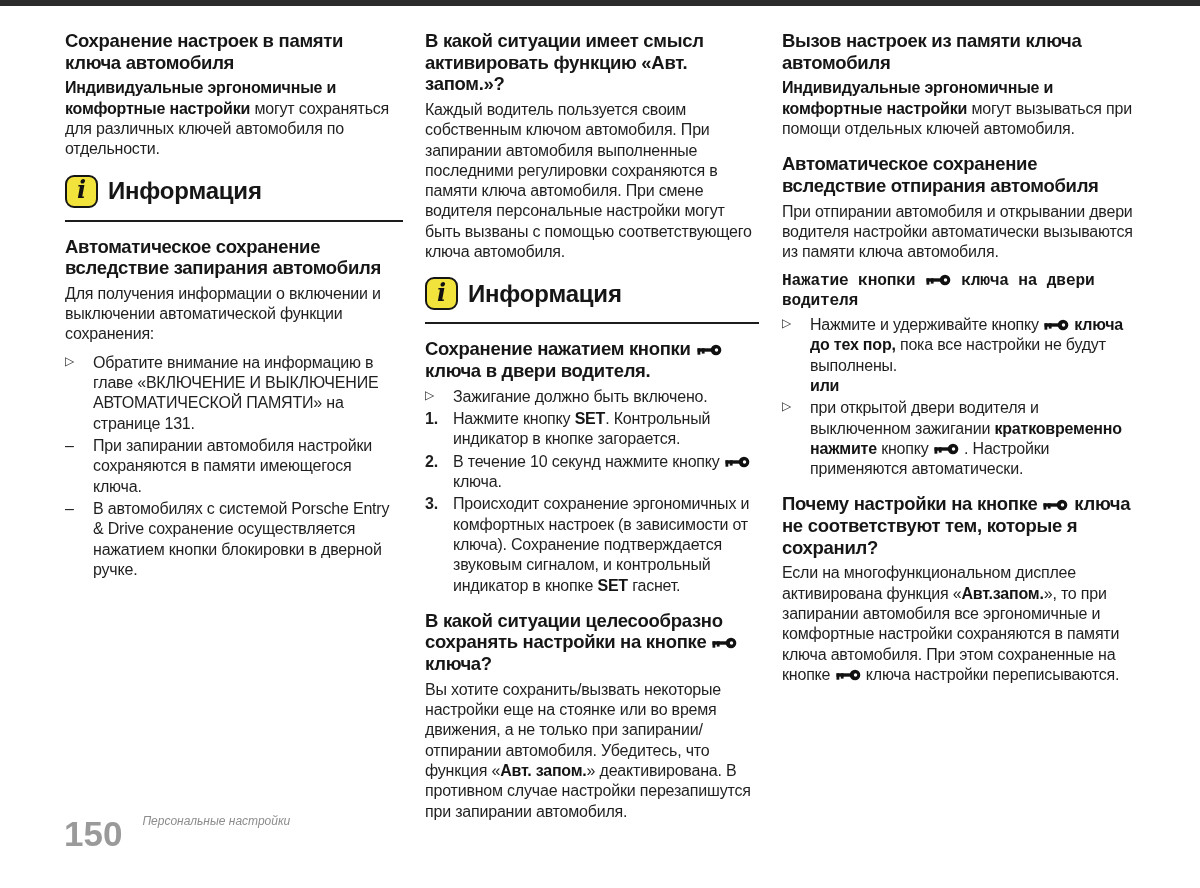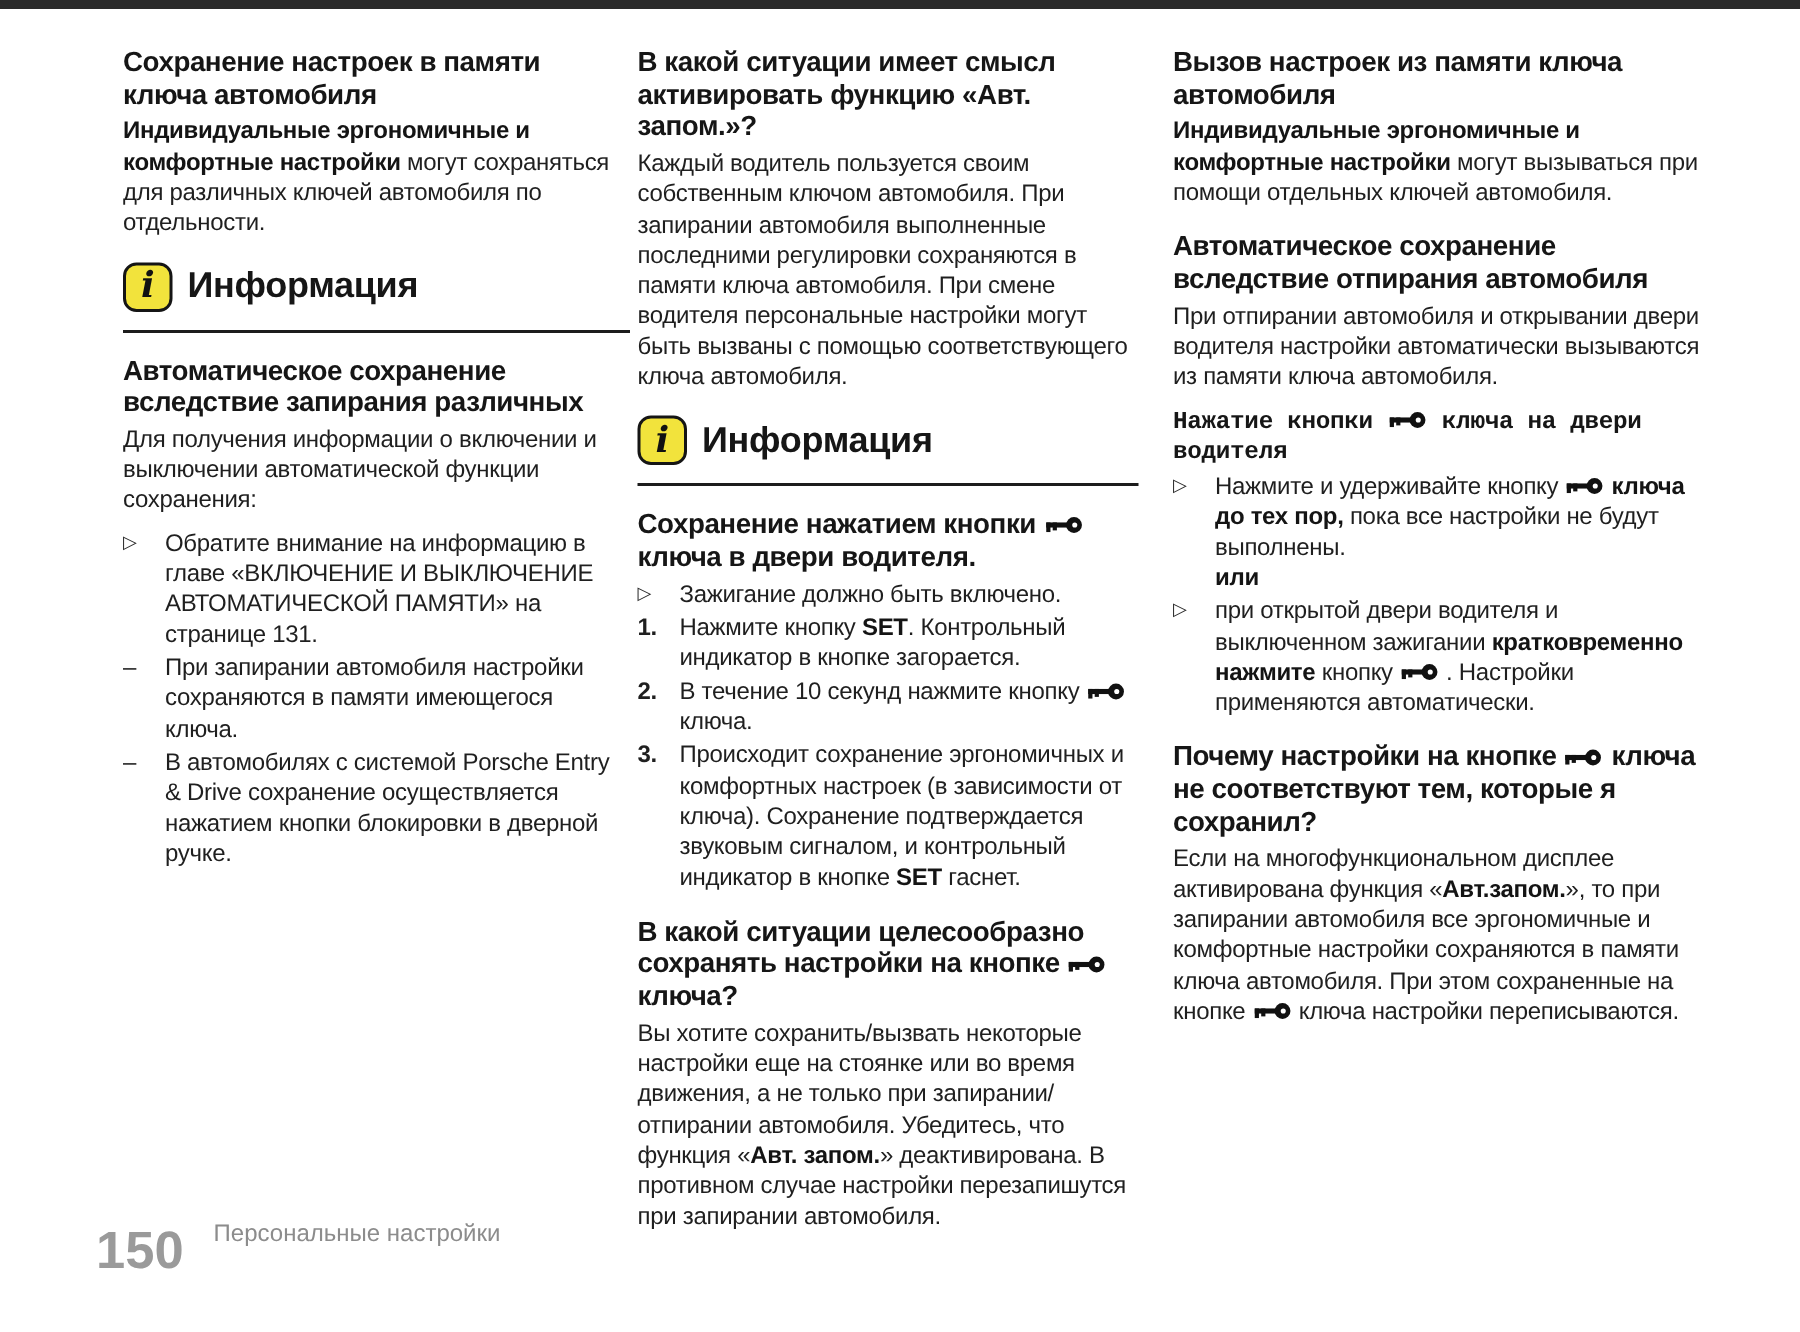--- a/index.html
+++ b/index.html
@@ -1,21 +1,21 @@
 <!DOCTYPE html>
 <html><head>
 <meta charset="utf-8">
 <style>
   html,body{margin:0;padding:0;background:#ffffff;}
   .page{position:relative;width:1200px;height:888px;background:#ffffff;overflow:hidden;
         font-family:"Liberation Sans","DejaVu Sans",sans-serif;color:#1f1f1f;}
   .topbar{position:absolute;top:0;left:0;width:1200px;height:6px;background:#2b2b2b;}
   .col{position:absolute;top:30px;font-size:16px;line-height:1.27;letter-spacing:-0.2px;}
   .col > :first-child{margin-top:0;}
-  .col0{left:82px;width:338px;}
+  .col0{left:65px;width:338px;}
   .col1{left:425px;width:334px;}
   .col2{left:782px;width:356px;}
   .h1{font-weight:700;font-size:18.5px;line-height:1.17;margin:14px 0 5px;letter-spacing:-0.3px;color:#161616;}
   .h3{font-weight:700;font-size:16.2px;line-height:1.22;margin:10px 0 3px;color:#161616;font-family:Liberation Mono, monospace;}
   .para{margin:0 0 8px 0;}
   .info{display:flex;align-items:center;gap:10px;margin:15px 0 7px 0;}
   .info-icon{width:33px;height:33px;box-sizing:border-box;background:#f2e33c;border:2.5px solid #151515;
              border-radius:9px;display:flex;align-items:center;justify-content:center;
              font-family:"DejaVu Serif",serif;font-style:italic;font-weight:700;font-size:24px;color:#111;
              padding-bottom:2px;}
@@ -24,37 +24,37 @@
   .li{display:flex;margin:0 0 2px 0;}
   .marker{flex:0 0 28px;}
   .marker.tri{font-size:12px;transform:translateY(1px);color:#2a2a2a;}
   .marker.num{font-weight:700;}
   .li-body{flex:1;}
   strong{color:#141414;}
   .key-icon{display:inline-block;margin:0 1px;}
   .key-icon svg{vertical-align:-1px;}
   .footer{position:absolute;left:64px;top:814px;display:flex;align-items:flex-start;gap:20px;}
   .pagenum{font-size:35px;font-weight:700;color:#9a9a9a;}
-  .footer-title{font-size:16px;color:#8c8c8c;}
+  .footer-title{font-size:12px;color:#8c8c8c;font-style:italic;}
 </style>
 </head>
 <body>
 
 <div class="page">
   <div class="topbar" style="background: rgb(43, 43, 43);"></div>
 
   <div class="col col0">
       <div class="h1">Сохранение настроек в памяти ключа автомобиля</div>
       <div class="para"><strong>Индивидуальные эргономичные и комфортные настройки</strong> могут сохраняться для различных ключей автомобиля по отдельности.</div>
       <div class="info">
         <span class="info-icon" style="background: rgb(242, 227, 60);">i</span>
         <span class="info-label">Информация</span>
       </div>
       <div class="rule"></div>
-      <div class="h1">Автоматическое сохранение вследствие запирания различных</div>
+      <div class="h1">Автоматическое сохранение вследствие запирания автомобиля</div>
       <div class="para">Для получения информации о включении и выключении автоматической функции сохранения:</div>
       <div class="li">
         <span class="marker tri">▷</span>
         <div class="li-body">Обратите внимание на информацию в главе «ВКЛЮЧЕНИЕ И ВЫКЛЮЧЕНИЕ АВТОМАТИЧЕСКОЙ ПАМЯТИ» на странице 131.</div>
       </div>
       <div class="li">
         <span class="marker dash">–</span>
         <div class="li-body">При запирании автомобиля настройки сохраняются в памяти имеющегося ключа.</div>
       </div>
       <div class="li">

